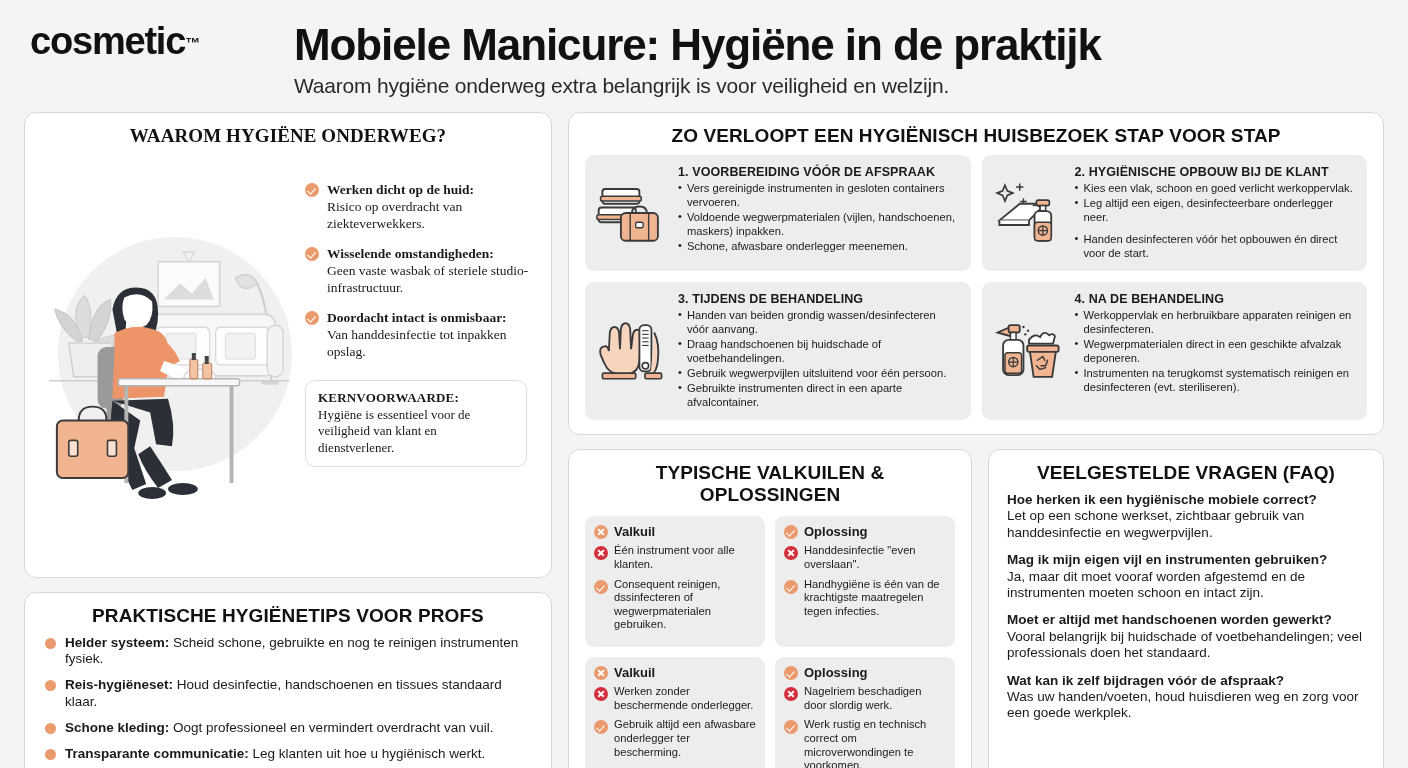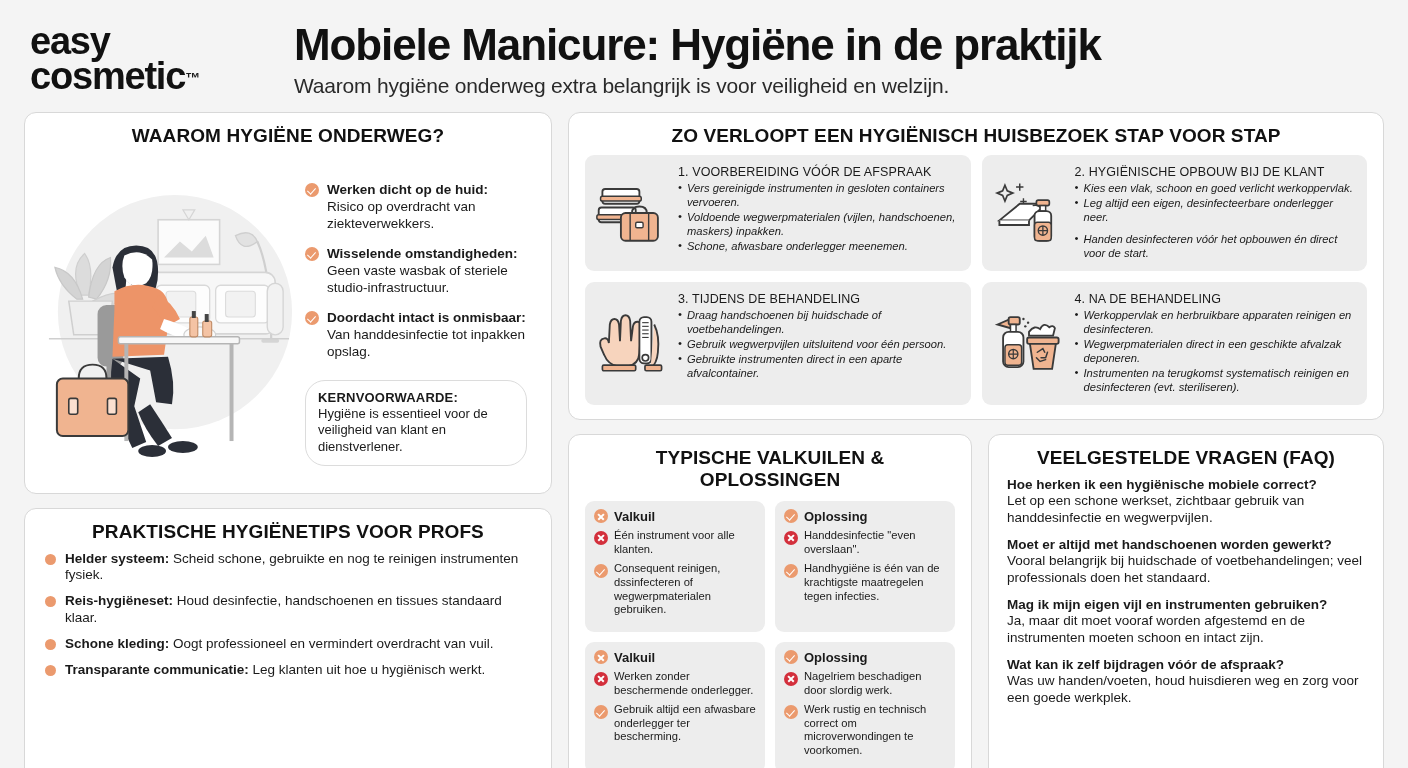--- a/index.html
+++ b/index.html
@@ -67,21 +67,21 @@
   .card-title {
     text-align: center;
     font-size: 19px;
     font-weight: 700;
     letter-spacing: 0.1px;
     margin-bottom: 8px;
     color: #111;
   }
 
   
-  .why-card { flex: none; height: 382px; display: flex; flex-direction: column; }
+  .why-card { flex: none; height: 466px; display: flex; flex-direction: column; font-family: Liberation Serif, serif; }
   .why-body { display: flex; gap: 6px; flex: 1; }
   .illus { width: 258px; flex: none; position: relative; }
   .illus svg { display: block; width: 100%; height: 100%; }
   .why-points { flex: 1; padding-top: 26px; padding-right: 4px; }
   .pt { display: flex; gap: 8px; margin-bottom: 13px; }
   .pt .bullet { flex: none; margin-top: 2px; }
   .pt .txt { font-size: 13.5px; line-height: 1.26; }
   .pt .txt b { font-weight: 700; }
 
   .chk {
@@ -113,21 +113,21 @@
     width: 8px; height: 1.8px; background: #fff;
   }
   .xmark-o::before { transform: rotate(45deg); }
   .xmark-o::after  { transform: rotate(-45deg); }
   .dot-o {
     width: 11px; height: 11px; border-radius: 50%;
     background: #eb9a6e; display: inline-block;
   }
 
   .kern {
-    border: 1.5px solid #dcdcdc; border-radius: 20px;
+    border: 1.5px solid #dcdcdc; border-radius: 10px;
     padding: 9px 12px 10px 12px;
     margin-top: 20px; margin-right: 4px;
   }
   .kern h4 { font-size: 13px; font-weight: 700; letter-spacing: 0.2px; }
   .kern p { font-size: 13px; line-height: 1.26; margin-top: 1px; }
 
   
   .tips-card { flex: 1; }
   .tips-list { margin-top: 4px; padding: 0 4px; }
   .tip { display: flex; gap: 9px; margin-bottom: 10px; align-items: flex-start; }
@@ -143,25 +143,25 @@
   }
   .step {
     background: #ededed; border-radius: 9px;
     padding: 9px 10px 9px 8px;
     display: flex; gap: 7px;
     min-height: 104px;
   }
   .step-icon { width: 78px; flex: none; display: flex; align-items: center; justify-content: center; }
   .step-icon svg { width: 74px; height: 68px; display:block; }
   .step-body { flex: 1; padding-top: 1px; }
-  .step-title { font-size: 12.5px; font-weight: 400; letter-spacing: 0.1px; margin-bottom: 3px; }
+  .step-title { font-size: 12.5px; font-weight: 700; letter-spacing: 0.1px; margin-bottom: 3px; }
   .step-ul { list-style: none; }
   .step-ul li {
     font-size: 11.2px; line-height: 1.23; position: relative;
-    padding-left: 9px; margin-bottom: 1.5px; font-style: italic;
+    padding-left: 9px; margin-bottom: 1.5px;
   }
   .step-ul li::before {
     content: "\2022"; position: absolute; left: 0; top: -1px; font-size: 11px;
   }
   .step-ul li.spacer-top { margin-top: 8px; }
 
   
   .bottom-row { flex: 1; display: flex; gap: 16px; }
   .pitfalls-card { width: 404px; flex: none; display: flex; flex-direction: column; }
   .faq-card { flex: 1; }
@@ -179,21 +179,20 @@
   .faq-q { font-size: 13.5px; font-weight: 700; line-height: 1.2; }
   .faq-a { font-size: 13.5px; line-height: 1.22; margin-top: 0px; }
 </style>
 </head>
 <body>
 
 <div class="page">
 
   <div class="header">
     <div class="logo">
-      <div class="l1">easy</div>
       <div><span class="l2">cosmetic</span><span class="tm">™</span></div>
     </div>
     <div class="titlewrap">
       <div class="title">Mobiele Manicure: Hygiëne in de praktijk</div>
       <div class="subtitle">Waarom hygiëne onderweg extra belangrijk is voor veiligheid en welzijn.</div>
     </div>
   </div>
 
   <div class="body">
 
@@ -375,20 +374,21 @@
                 <line x1="51" y1="26" x2="58" y2="26" stroke="#3a3a3a" stroke-width="1.2"></line>
                 <line x1="51" y1="30" x2="58" y2="30" stroke="#3a3a3a" stroke-width="1.2"></line>
                 <circle cx="54.5" cy="52" r="3.5" fill="none" stroke="#3a3a3a" stroke-width="1.8"></circle>
                 <path d="M64 16 q6 12 4 30 q-1 12 -8 18" fill="#f7d4bd" stroke="#3a3a3a" stroke-width="2"></path>
                 <rect x="54" y="60" width="18" height="6" rx="1.5" fill="#f0b490" stroke="#3a3a3a" stroke-width="1.8"></rect>
               </svg>
             </div>
             <div class="step-body">
               <div class="step-title">3. TIJDENS DE BEHANDELING</div>
               <ul class="step-ul">
+                <li>Handen van beiden grondig wassen/desinfecteren vóór aanvang.</li>
                 <li>Draag handschoenen bij huidschade of voetbehandelingen.</li>
                 <li>Gebruik wegwerpvijlen uitsluitend voor één persoon.</li>
                 <li>Gebruikte instrumenten direct in een aparte afvalcontainer.</li>
               </ul>
             </div>
           </div>
 
           <div class="step">
             <div class="step-icon">
               <svg viewBox="0 0 80 72" xmlns="http://www.w3.org/2000/svg">
@@ -489,26 +489,26 @@
         </div>
 
         <div class="card faq-card">
           <div class="card-title">VEELGESTELDE VRAGEN (FAQ)</div>
           <div class="faq-list">
             <div class="faq-item">
               <div class="faq-q">Hoe herken ik een hygiënische mobiele correct?</div>
               <div class="faq-a">Let op een schone werkset, zichtbaar gebruik van handdesinfectie en wegwerpvijlen.</div>
             </div>
             <div class="faq-item">
+              <div class="faq-q">Mag ik mijn eigen vijl en instrumenten gebruiken?</div>
+              <div class="faq-a">Ja, maar dit moet vooraf worden afgestemd en de instrumenten moeten schoon en intact zijn.</div>
+            </div>
+            <div class="faq-item">
               <div class="faq-q">Moet er altijd met handschoenen worden gewerkt?</div>
               <div class="faq-a">Vooral belangrijk bij huidschade of voetbehandelingen; veel professionals doen het standaard.</div>
-            </div>
-            <div class="faq-item">
-              <div class="faq-q">Mag ik mijn eigen vijl en instrumenten gebruiken?</div>
-              <div class="faq-a">Ja, maar dit moet vooraf worden afgestemd en de instrumenten moeten schoon en intact zijn.</div>
             </div>
             <div class="faq-item">
               <div class="faq-q">Wat kan ik zelf bijdragen vóór de afspraak?</div>
               <div class="faq-a">Was uw handen/voeten, houd huisdieren weg en zorg voor een goede werkplek.</div>
             </div>
           </div>
         </div>
       </div>
     </div>
   </div>

